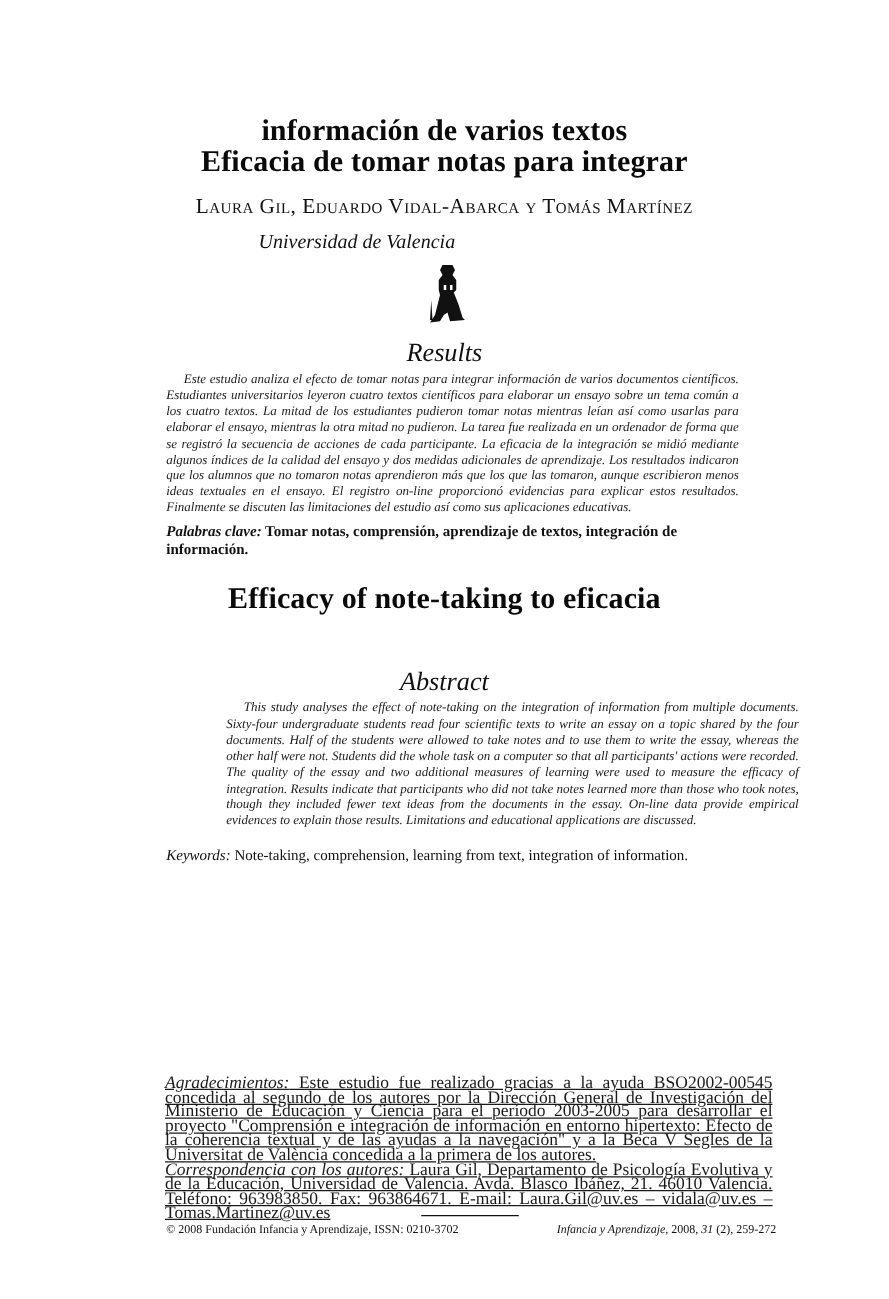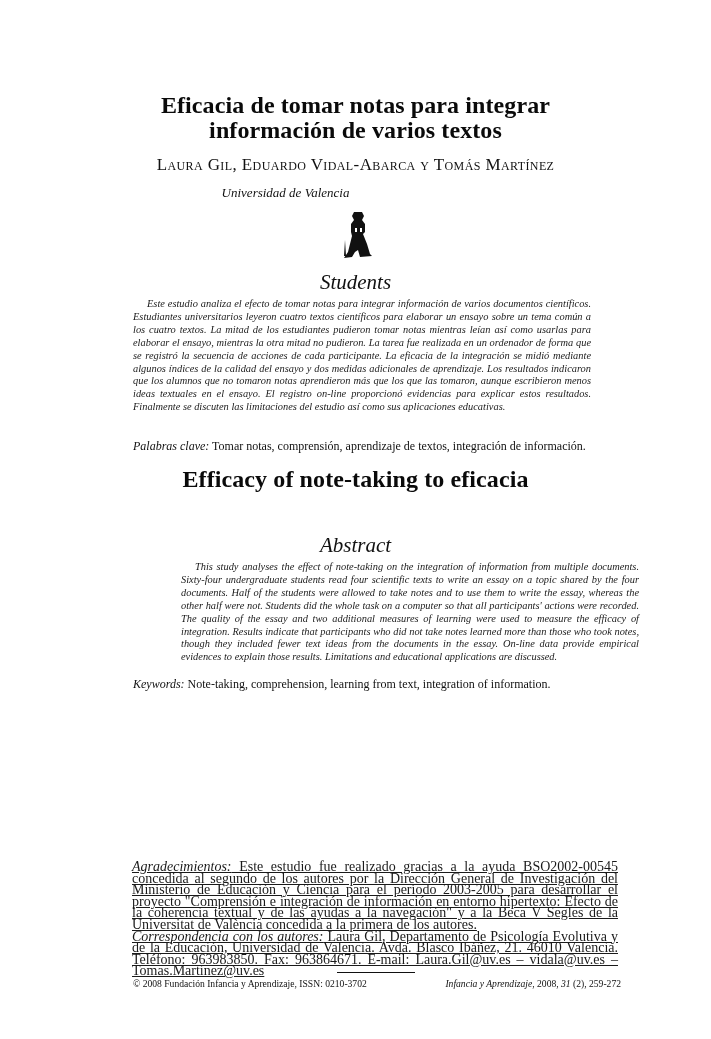--- a/index.html
+++ b/index.html
@@ -1,61 +1,61 @@
 <!DOCTYPE html>
 <html><head>
 <meta charset="utf-8">
 <style>
   html, body { margin:0; padding:0; background:#ffffff; }
   body { width:711px; height:1039px; position:relative; overflow:hidden; font-family:"Liberation Serif","DejaVu Serif",serif; color:#111; }
   .abs { position:absolute; }
   .title { left:0; width:711px; text-align:center; font-weight:bold; font-size:24px; line-height:25px; letter-spacing:0.1px; color:#0a0a0a; }
   .authors { left:0; width:711px; text-align:center; font-size:17px; font-variant:small-caps; letter-spacing:0.4px; }
-  .affil { left:0; width:571px; text-align:center; font-style:italic; font-size:13px; }
+  .affil { left:0; width:571px; text-align:center; font-style:italic; font-size:16px; }
   .sechead { left:0; width:711px; text-align:center; font-style:italic; font-size:21px; }
   .abstract { left:133px; width:458px; font-style:italic; font-size:10.4px; line-height:12.9px; text-align:justify; color:#1a1a1a; }
   .abstract p { margin:0; text-indent:14px; }
   .keywords { left:133px; width:470px; font-size:12px; line-height:14px; }
   .keywords .lbl { font-style:italic; }
   .notes { left:132px; width:486px; font-size:14px; line-height:11.6px; text-align:justify; color:#1a1a1a;text-decoration:underline; }
   .notes p { margin:0; }
   .notes .lbl { font-style:italic; }
   .sep { left:337px; top:972px; width:78px; height:0; border-top:1.4px solid #111; }
   .foot-left { left:133px; top:978px; font-size:9.6px; }
   .foot-right { right:90px; top:978px; font-size:9.6px; }
   .foot-right .j { font-style:italic; }
   .logo { left:340px; top:210px; width:36px; height:52px; }
 </style>
 </head>
 <body>
 
 <div class="abs title" style="top:93px;">
+  <div>información de varios textos</div>
   <div>Eficacia de tomar notas para integrar</div>
-  <div>información de varios textos</div>
 </div>
 
 <div class="abs authors" style="top:155px;">Laura Gil, Eduardo Vidal-Abarca y Tomás Martínez</div>
 <div class="abs affil" style="top:185px;">Universidad de Valencia</div>
 
 <div class="abs logo">
   <svg width="36" height="52" viewBox="0 0 36 52">
     <path d="M14 2 L22 2 L24 6 L22 10 L25 14 L25 22 L23 24 L27 34 L30 44 L32 46 L20 47 L18 40 L15 42 L12 47 L4 48 L8 42 L10 34 L12 26 L11 22 L11 14 L14 10 L12 6 Z" fill="#111"></path>
     <path d="M5 30 L6 46 L4 46 Z" fill="#111"></path>
     <rect x="15" y="18" width="2" height="4" fill="#fff"></rect>
     <rect x="20" y="18" width="2" height="4" fill="#fff"></rect>
   </svg>
 </div>
 
-<div class="abs sechead" style="top:270px;">Students</div>
+<div class="abs sechead" style="top:270px;">Results</div>
 
 <div class="abs abstract" style="top:298px;">
   <p>Este estudio analiza el efecto de tomar notas para integrar información de varios documentos científicos. Estudiantes universitarios leyeron cuatro textos científicos para elaborar un ensayo sobre un tema común a los cuatro textos. La mitad de los estudiantes pudieron tomar notas mientras leían así como usarlas para elaborar el ensayo, mientras la otra mitad no pudieron. La tarea fue realizada en un ordenador de forma que se registró la secuencia de acciones de cada participante. La eficacia de la integración se midió mediante algunos índices de la calidad del ensayo y dos medidas adicionales de aprendizaje. Los resultados indicaron que los alumnos que no tomaron notas aprendieron más que los que las tomaron, aunque escribieron menos ideas textuales en el ensayo. El registro on-line proporcionó evidencias para explicar estos resultados. Finalmente se discuten las limitaciones del estudio así como sus aplicaciones educativas.</p>
 </div>
 
-<div class="abs keywords" style="top:439px;">
+<div class="abs keywords" style="top:418px;font-weight:bold;">
   <span class="lbl">Palabras clave:</span><span> Tomar notas, comprensión, aprendizaje de textos, integración de información.</span>
 </div>
 
 <div class="abs title" style="top:467px;">
   <div>Efficacy of note-taking to eficacia</div>
 </div>
 
 <div class="abs sechead" style="top:533px;">Abstract</div>
 
 <div class="abs abstract" style="top:561px;margin-left:48px;">

